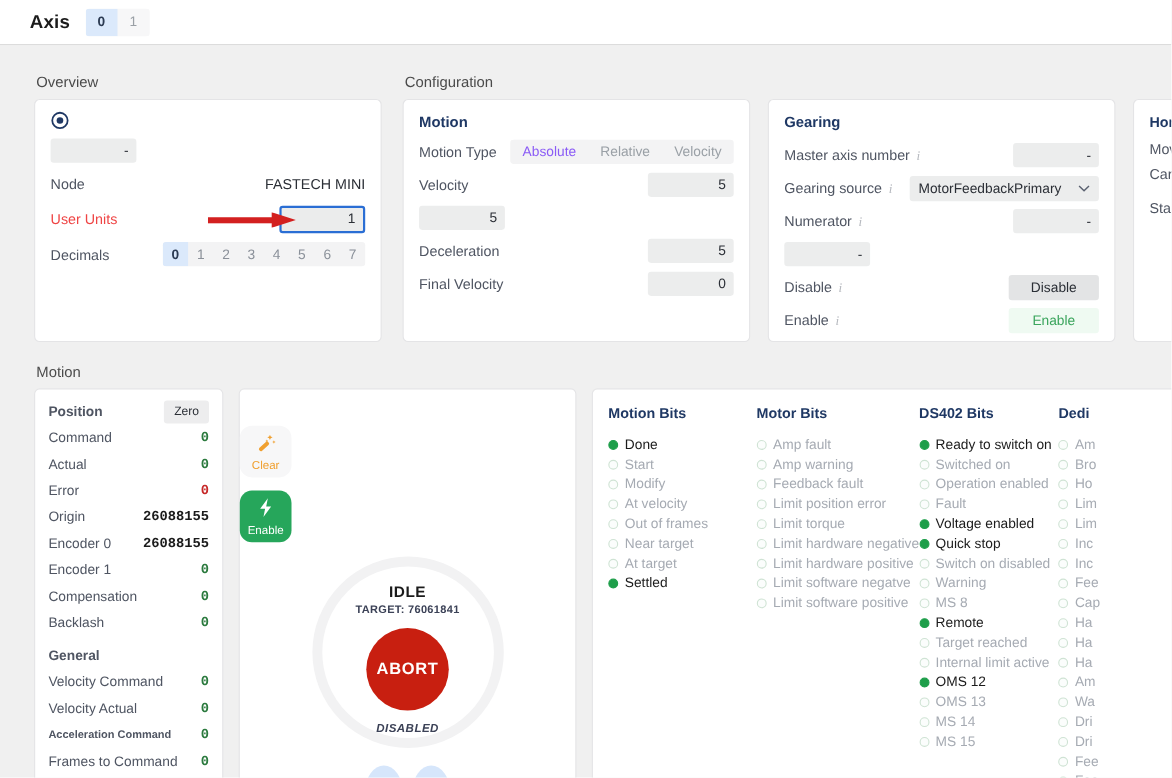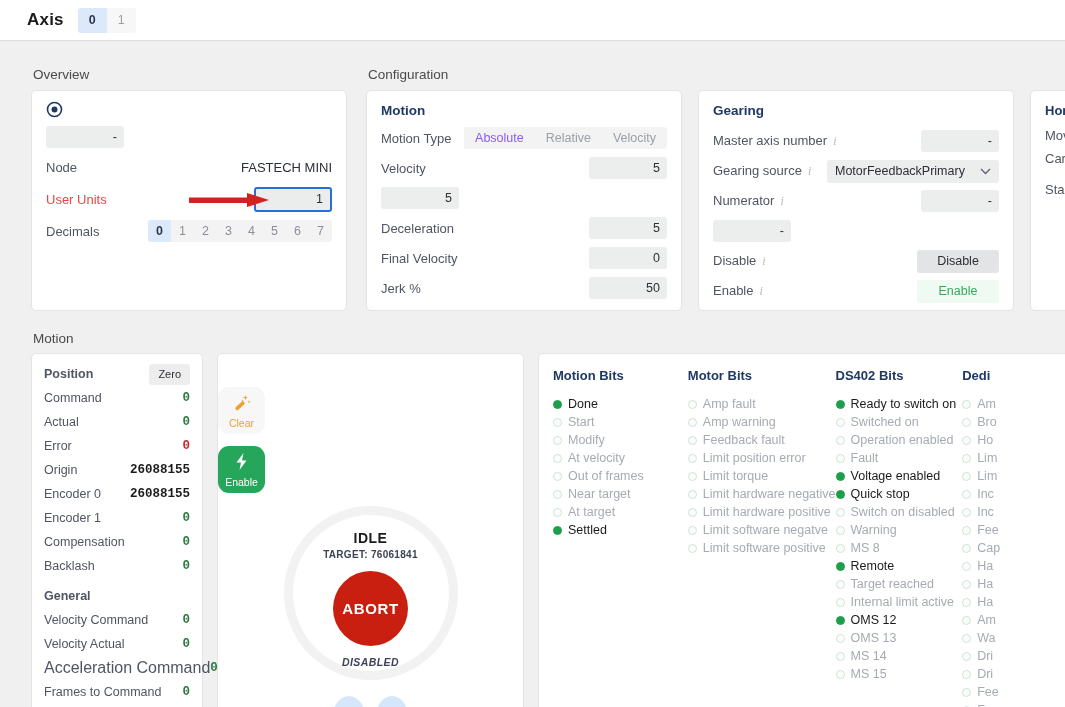--- a/index.html
+++ b/index.html
@@ -246,24 +246,20 @@
       <div class="ifield">5</div>
     </div>
     <div class="row">
       <span class="lbl">Deceleration</span>
       <div class="ifield">5</div>
     </div>
     <div class="row">
       <span class="lbl">Final Velocity</span>
       <div class="ifield">0</div>
     </div>
-    <div class="row">
-      <span class="lbl">Jerk %</span>
-      <div class="ifield">50</div>
-    </div>
   </div>
 
   <div class="card gear-card">
     <div class="card-title">Gearing</div>
 
     <div class="row" style="margin-top:6px;">
       <span class="lbl">
         <span>Master axis number</span><span class="info-i">i</span>
       </span>
       <div class="ifield">-</div>
@@ -363,21 +359,21 @@
 
     <div class="kv">
       <span class="k">Velocity Command</span>
       <span class="v">0</span>
     </div>
     <div class="kv">
       <span class="k">Velocity Actual</span>
       <span class="v">0</span>
     </div>
     <div class="kv">
-      <span class="k" style="font-size:16px;">Acceleration Command</span>
+      <span class="k" style="font-size:10px;font-weight:bold;">Acceleration Command</span>
       <span class="v">0</span>
     </div>
     <div class="kv">
       <span class="k">Frames to Command</span>
       <span class="v">0</span>
     </div>
   </div>
 
   <div class="card ctrl-card">
     <div class="ctrl-btns">

